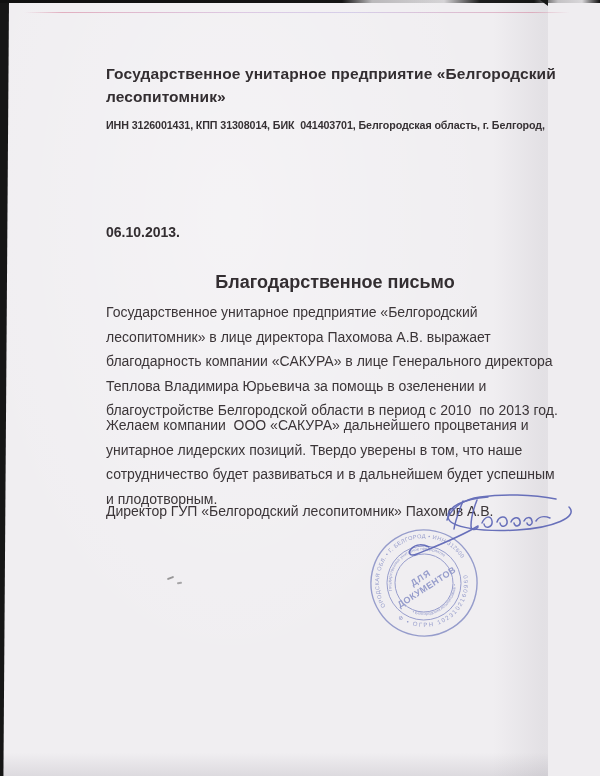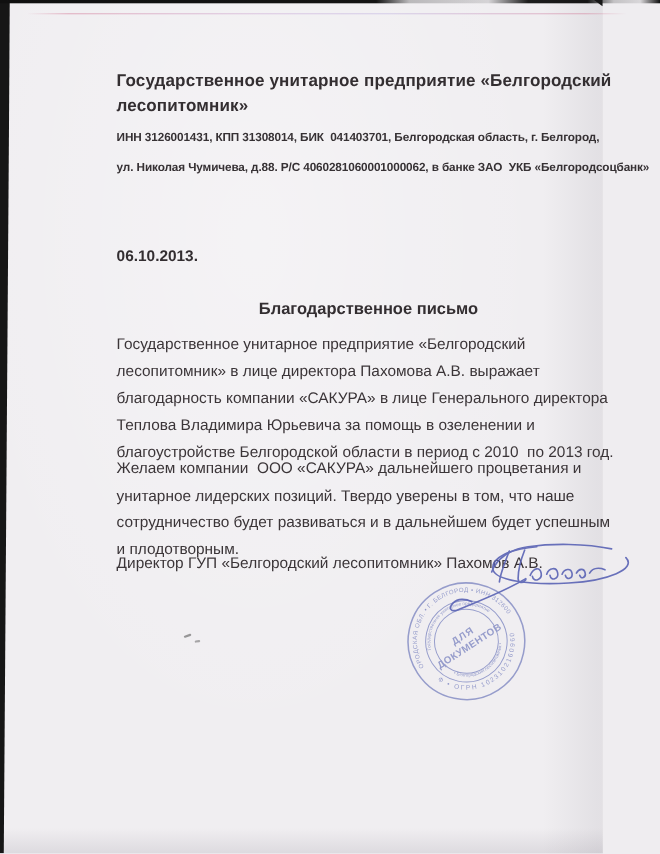--- a/index.html
+++ b/index.html
@@ -33,21 +33,21 @@
     position:absolute;left:24px;top:12px;width:546px;height:1px;
     background:linear-gradient(90deg,rgba(220,90,130,0) 0%,rgba(206,98,132,0.45) 7%,rgba(170,110,190,0.30) 40%,rgba(150,130,210,0.30) 60%,rgba(206,98,132,0.42) 93%,rgba(220,90,130,0) 100%);
   }
   
   .content{position:absolute;left:106px;top:0;width:458px;color:#3a3437;}
   .block{position:absolute;left:0;width:458px;}
   .company{top:62px;font-size:15.5px;font-weight:700;line-height:23px;color:#332e31;letter-spacing:0.1px;}
   .reqs{top:112px;}
   .req{white-space:pre;font-size:10.7px;font-weight:700;line-height:27px;color:#363134;letter-spacing:-0.1px;}
   .date{top:224px;font-size:14px;font-weight:700;color:#332e31;}
-  .title{top:272px;text-align:center;font-size:15px;font-weight:700;color:#332e31;}
+  .title{top:272px;text-align:center;font-size:18px;font-weight:700;color:#332e31;}
   .body-p{margin:0;font-size:14px;line-height:24.5px;white-space:pre-wrap;color:#3b3538;}
   .p1{top:300px;}
   .p2{top:413px;}
   .sigline{top:503px;font-size:14px;color:#3b3538;width:500px;}
   
   .mark{position:absolute;background:#4c4c4c;border-radius:1px;}
   .mark-a{left:167px;top:577px;width:7px;height:2px;transform:rotate(-20deg);opacity:.55;}
   .mark-b{left:177px;top:582px;width:5px;height:2px;transform:rotate(-8deg);opacity:.45;}
   .stamp-svg{position:absolute;left:349px;top:510px;opacity:.78;}
   .sign-svg{position:absolute;left:350px;top:484px;}
@@ -60,21 +60,20 @@
   <div class="edge-left"></div>
   <div class="edge-top"></div>
   <div class="edge-corner"></div>
   <div class="scanline-pink"></div>
 
   <div class="content">
     <div class="block company">Государственное унитарное предприятие «Белгородский лесопитомник»</div>
 
     <div class="block reqs">
       <div class="req">ИНН 3126001431, КПП 31308014, БИК  041403701, Белгородская область, г. Белгород,</div>
-      <div class="req">ул. Николая Чумичева, д.88. Р/С 4060281060001000062, в банке ЗАО  УКБ «Белгородсоцбанк»</div>
     </div>
 
     <div class="block date">06.10.2013.</div>
 
     <div class="block title">Благодарственное письмо</div>
 
     <p class="block body-p p1">Государственное унитарное предприятие «Белгородский лесопитомник» в лице директора Пахомова А.В. выражает благодарность компании «САКУРА» в лице Генерального директора Теплова Владимира Юрьевича за помощь в озеленении и благоустройстве Белгородской области в период с 2010  по 2013 год.</p>
     <p class="block body-p p2">Желаем компании  ООО «САКУРА» дальнейшего процветания и унитарное лидерских позиций. Твердо уверены в том, что наше сотрудничество будет развиваться и в дальнейшем будет успешным и плодотворным.</p>
 
     <div class="block sigline">Директор ГУП «Белгородский лесопитомник» Пахомов А.В.</div>

